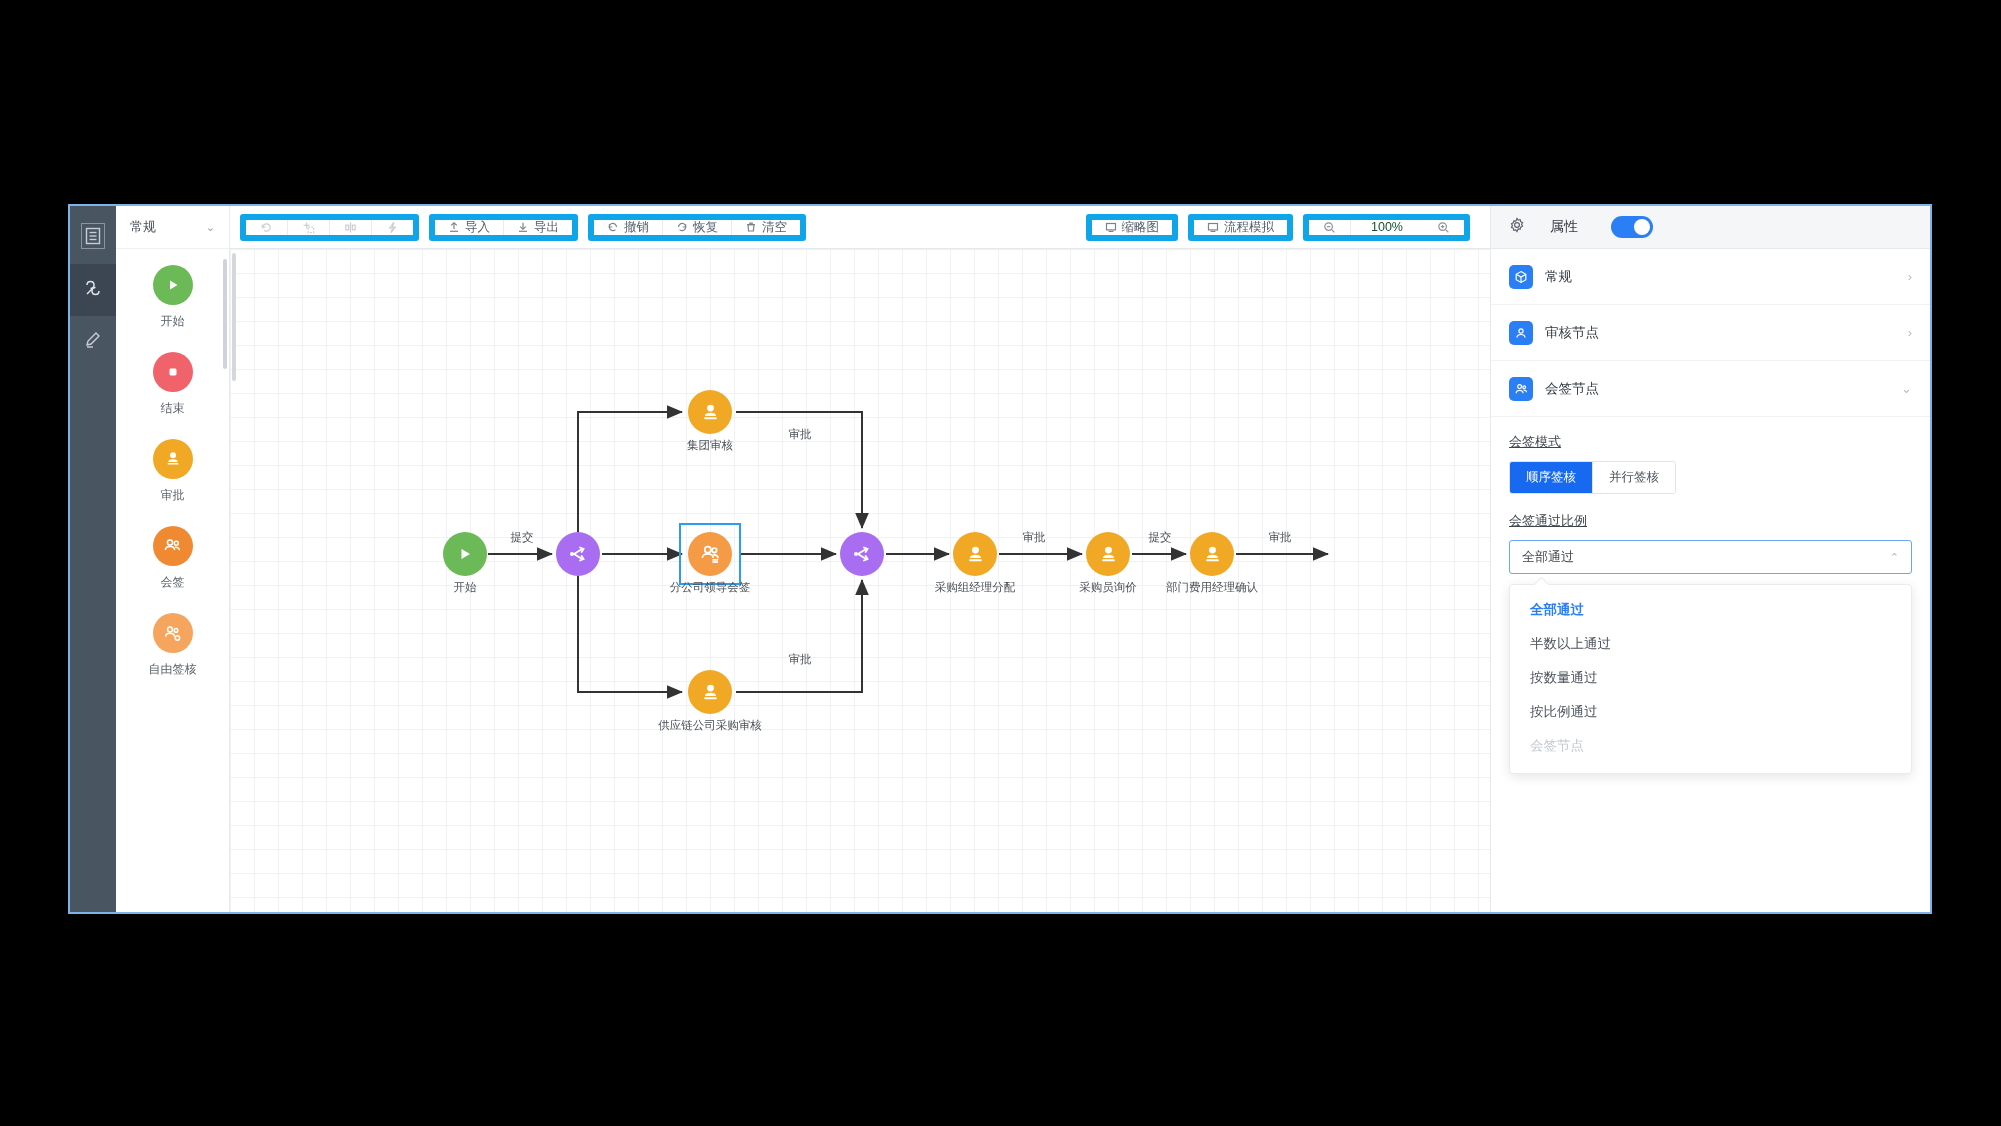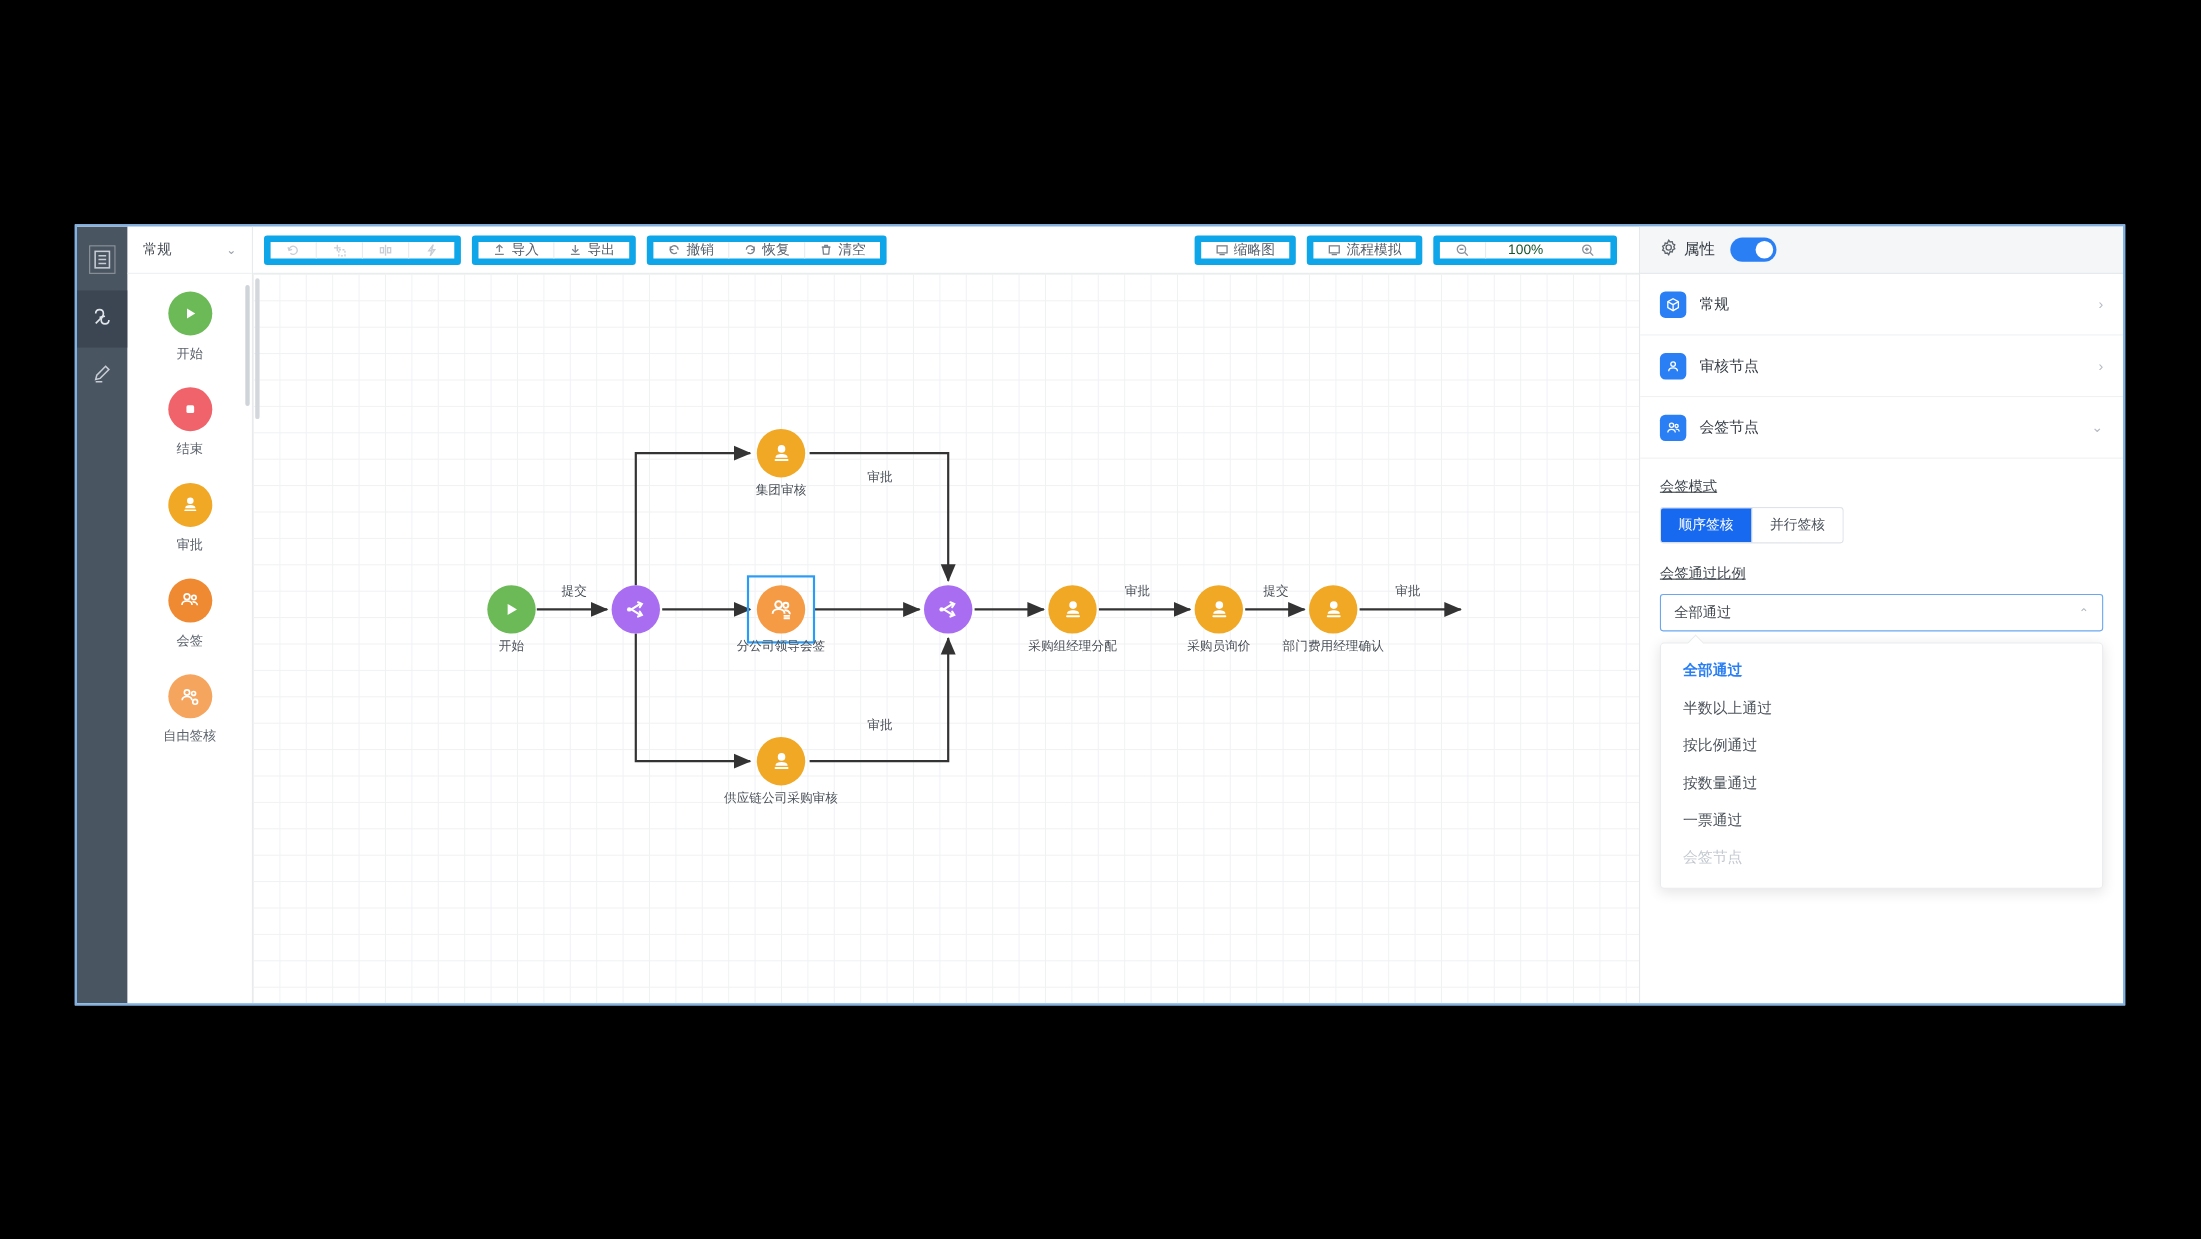--- a/index.html
+++ b/index.html
@@ -152,21 +152,21 @@
     border-left: 1px solid #e6e9ec;
     background: #fff;
     display: flex; flex-direction: column;
     position: relative;
   }
   .props-head {
     height: 43px; flex: 0 0 43px;
     background: #f4f6f8;
     border-bottom: 1px solid #e6e9ec;
     display: flex; align-items: center;
-    padding: 0 18px; gap: 6px;
+    padding: 0 18px; gap: 25px;
   }
   .props-title { font-size: 14px; color: #343a42; }
   .toggle {
     width: 42px; height: 22px; border-radius: 11px;
     background: #2b7ff5; position: relative; cursor: pointer;
     margin-left: 8px;
   }
   .toggle::after {
     content: ""; position: absolute; right: 3px; top: 3px;
     width: 16px; height: 16px; border-radius: 50%; background: #fff;
@@ -638,20 +638,19 @@
       <div class="field-label">会签通过比例</div>
       <div class="select">
         <span>全部通过</span>
         <span class="caret">⌃</span>
       </div>
     </div>
 
     <div class="dropdown">
       <div class="dd-item selected">全部通过</div>
       <div class="dd-item">半数以上通过</div>
+      <div class="dd-item">按数量通过</div>
       <div class="dd-item">按比例通过</div>
-      <div class="dd-item">按数量通过</div>
-      <div class="dd-item">一票通过</div>
       <div class="dd-item disabled">会签节点</div>
     </div>
   </div>
 
 </div>
 
 </body></html>

